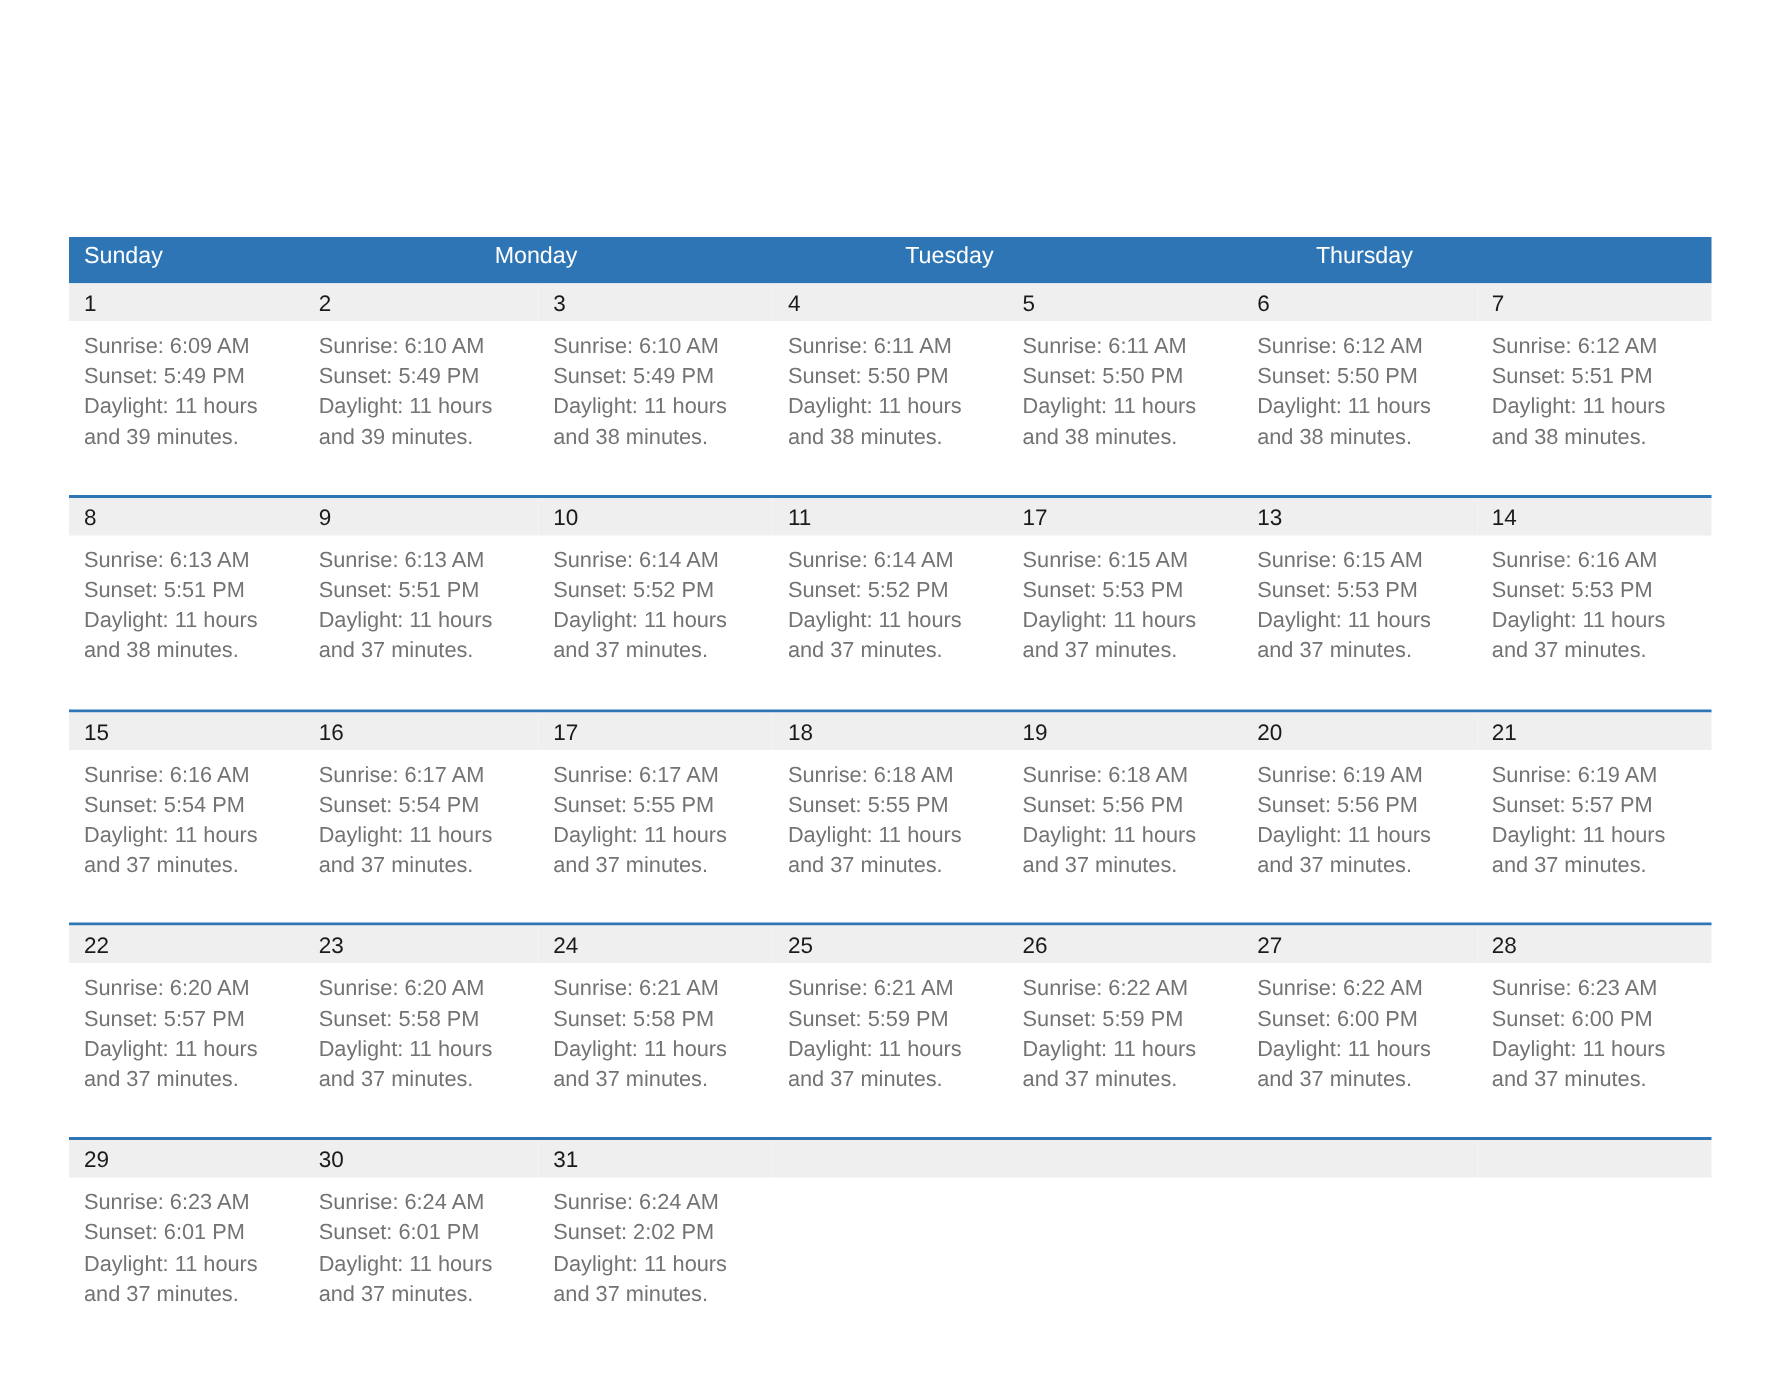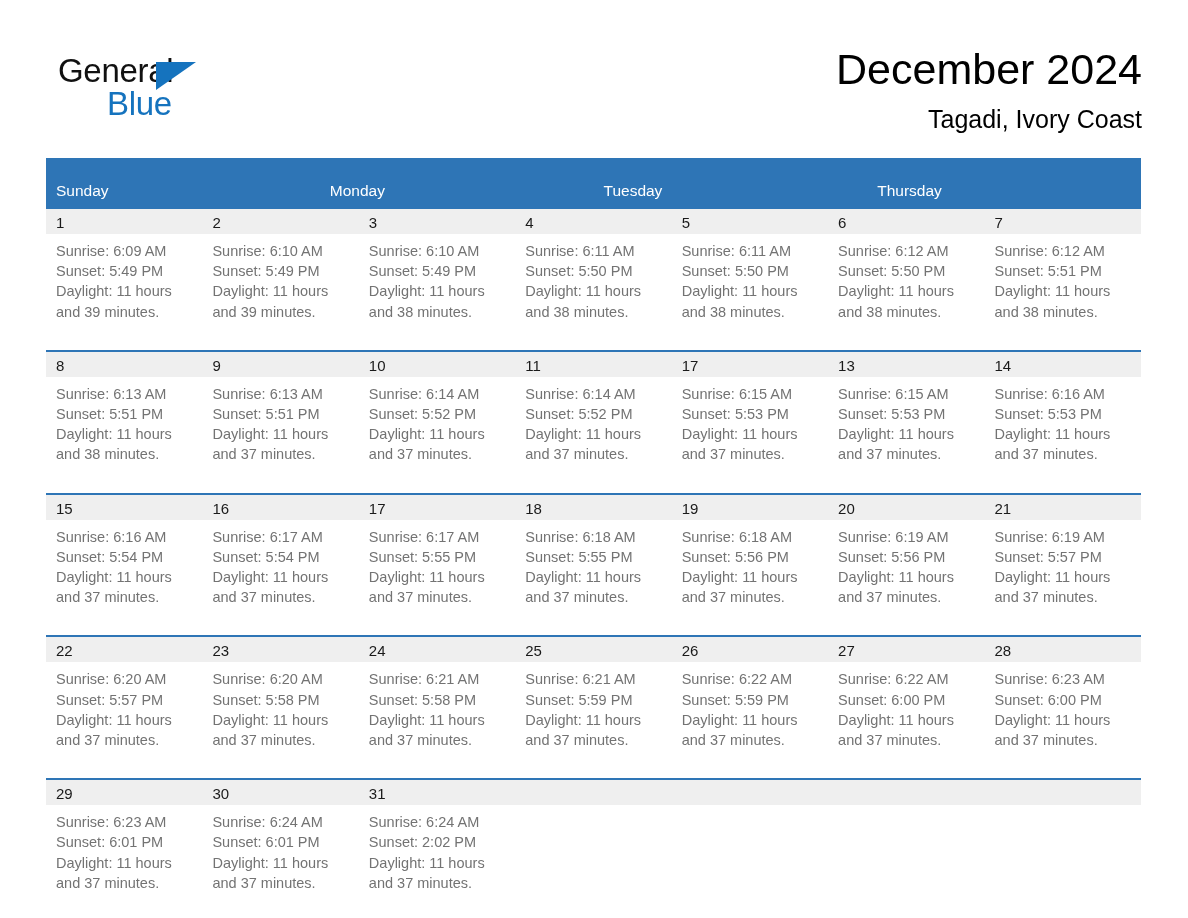--- a/index.html
+++ b/index.html
@@ -102,21 +102,21 @@
     width: 100%;
     background: #2E75B6;
   }
   .weekday {
     flex: 1 1 0;
     min-width: 0;
     box-sizing: border-box;
     color: #ffffff;
     font-size: 15.5px;
     line-height: 18px;
-    padding: 24px 0 9px 10px;
+    padding: 4px 0 9px 10px;
   }
 
   .week-row {
     display: flex;
     width: 100%;
     border-top: 2px solid #2E75B6;
     background: #ffffff;
   }
   .week-row.first {
     border-top: none;
@@ -152,34 +152,20 @@
   }
   .day-cell.empty .day-body {
     visibility: hidden;
   }
 </style>
 </head>
 <body>
 
 <div class="page">
 
-  <div class="masthead">
-
-    <div class="logo">
-      <span class="logo-general">General</span>
-      <span class="logo-tri"></span>
-      <span class="logo-blue">Blue</span>
-    </div>
-
-    <div class="title-block">
-      <div class="cal-title">December 2024</div>
-      <div class="cal-subtitle">Tagadi, Ivory Coast</div>
-    </div>
-
-  </div>
 
   <div class="calendar">
 
     <div class="weekday-row">
       <div class="weekday">Sunday</div>
       <div class="weekday">Monday</div>
       <div class="weekday">Tuesday</div>
       <div class="weekday">Thursday</div>
     </div>
 

